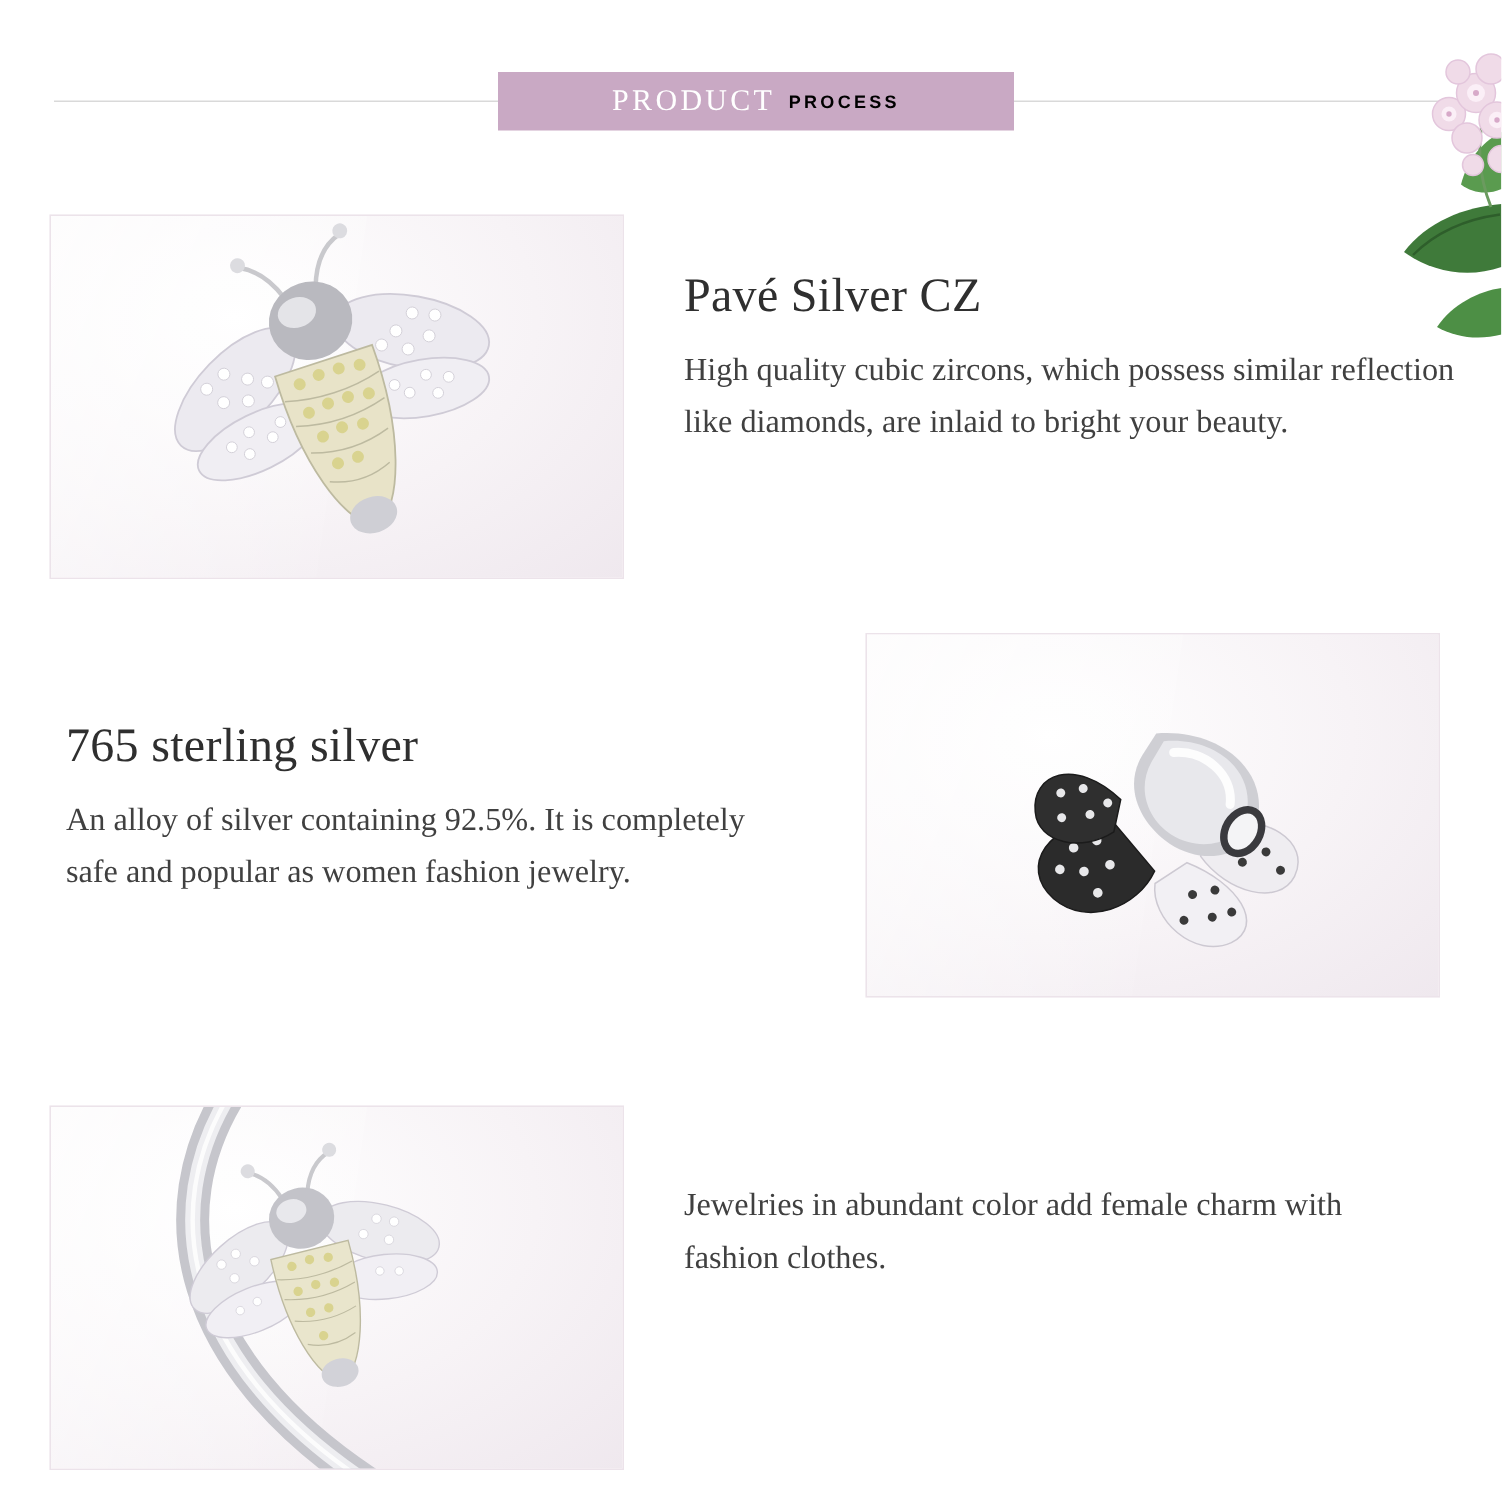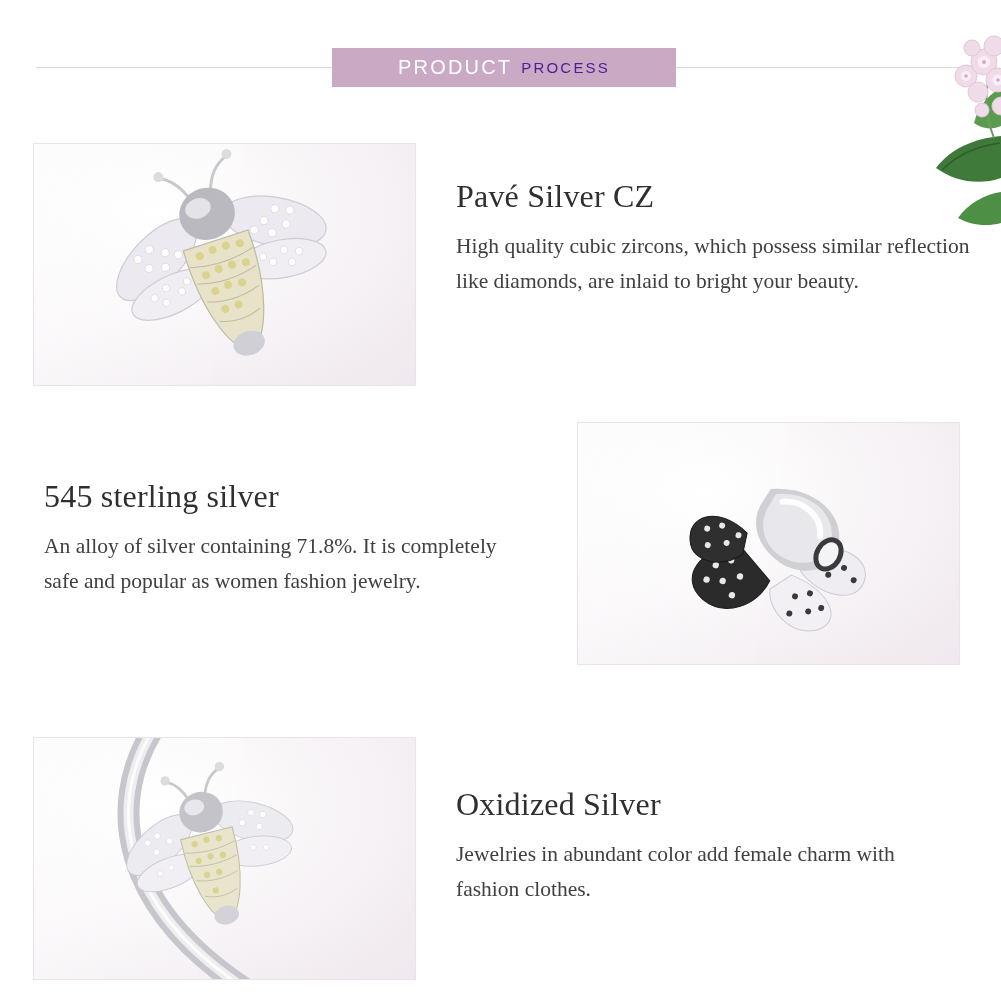--- a/index.html
+++ b/index.html
@@ -43,29 +43,29 @@
     width: 344px;
     height: 39px;
     background: #c9a9c4;
     display: flex;
     align-items: center;
     justify-content: center;
     letter-spacing: 2.2px;
   }
   .header-badge .t1 {
     color: #ffffff;
-    font-family: Liberation Sans, sans-serif;
+    font-family: Liberation Serif, serif;
     font-size: 20px;
     font-weight: 400;
   }
   .header-badge .t2 {
-    color: #4c1d95;
+    color: #000000;
     font-family: "Liberation Sans", sans-serif;
-    font-size: 15px;
-    font-weight: normal;
+    font-size: 12px;
+    font-weight: bold;
     margin-left: 9px;
   }
 
   
   .flower {
     position: absolute;
     top: 18px;
     right: 0px;
     width: 95px;
     height: 215px;
@@ -233,22 +233,22 @@
       </g>
     </svg>
   </div>
 
   <div class="block" id="text1">
     <h2>Pavé Silver CZ</h2>
     <p>High quality cubic zircons, which possess similar reflection like diamonds, are inlaid to bright your beauty.</p>
   </div>
 
   <div class="block" id="text2">
-    <h2>545 sterling silver</h2>
-    <p>An alloy of silver containing 71.8%. It is completely safe and popular as women fashion jewelry.</p>
+    <h2>765 sterling silver</h2>
+    <p>An alloy of silver containing 92.5%. It is completely safe and popular as women fashion jewelry.</p>
   </div>
 
   <div class="photo" id="photo2">
     <div class="inner"></div>
     <div class="sheen"></div>
     <svg viewBox="0 0 383 243" width="383" height="243" style="position:absolute;inset:0">
       <g transform="translate(196,128) rotate(12)">
 
         <path d="M-34,2 C-74,12 -88,46 -60,62 C-34,76 -4,56 2,30 Z" fill="#2b2b2b" stroke="#1b1b1b" stroke-width="1"></path>
         <g fill="#e8e8ea">
@@ -344,17 +344,16 @@
           <circle cx="-12" cy="22" r="4"></circle>
             <circle cx="4" cy="22" r="4"></circle>
           <circle cx="-6" cy="44" r="4"></circle>
         </g>
         <ellipse cx="0" cy="78" rx="16" ry="12" fill="#d2d2d8"></ellipse>
       </g>
     </svg>
   </div>
 
   <div class="block" id="text3">
-    <h2>Oxidized Silver</h2>
     <p>Jewelries in abundant color add female charm with fashion clothes.</p>
   </div>
 
 </div>
 
 </body></html>

